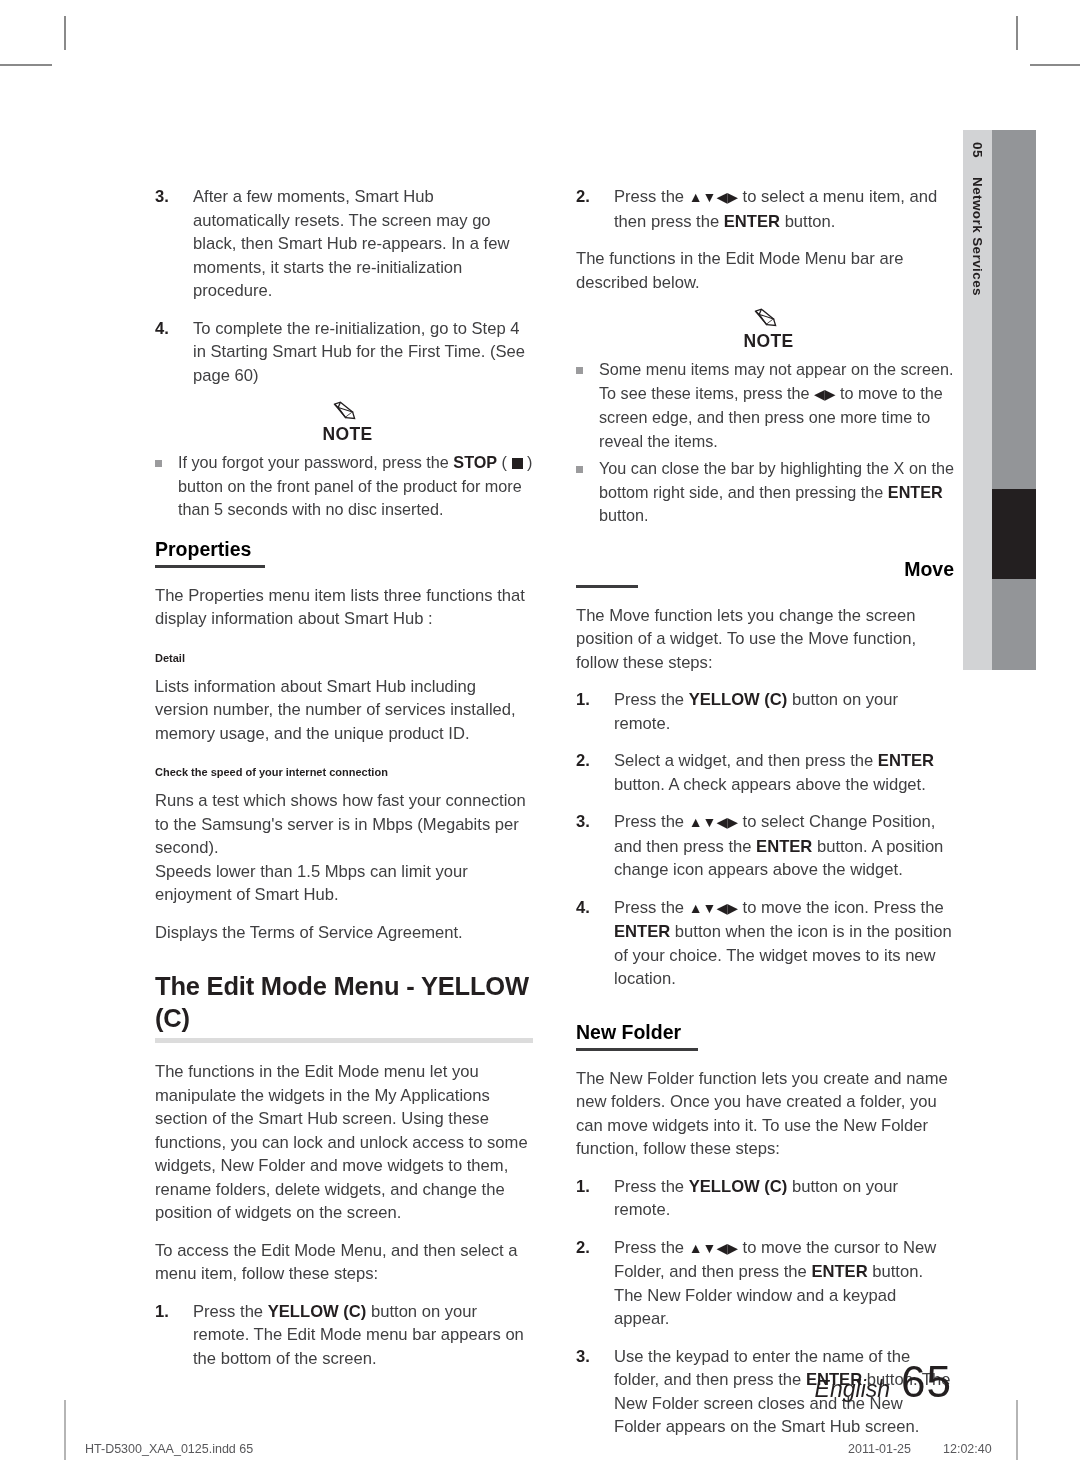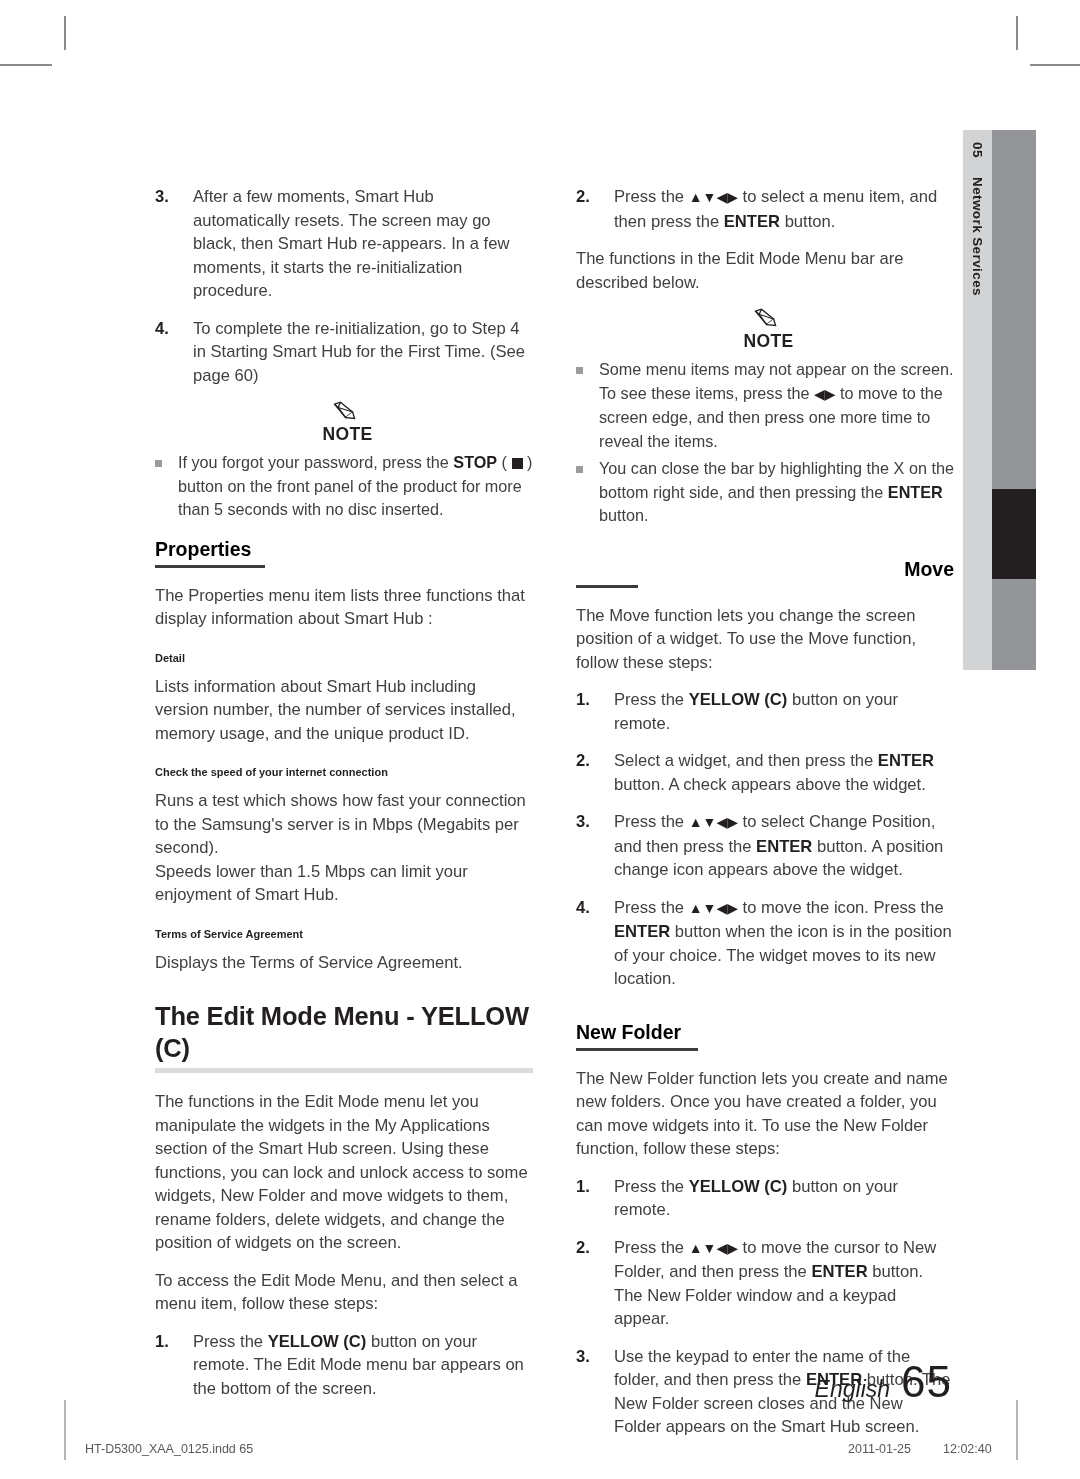--- a/index.html
+++ b/index.html
@@ -221,21 +221,20 @@
       </div>
       <p>The Properties menu item lists three functions that display information about Smart Hub :</p>
 
       <h4 class="minor">Detail</h4>
       <p>Lists information about Smart Hub including version number, the number of services installed, memory usage, and the unique product ID.</p>
 
       <h4 class="minor">Check the speed of your internet connection</h4>
       <p class="tight">Runs a test which shows how fast your connection to the Samsung's server is in Mbps (Megabits per second).</p>
       <p>Speeds lower than 1.5 Mbps can limit your enjoyment of Smart Hub.</p>
 
-      <h4 class="minor">Terms of Service Agreement</h4>
       <p>Displays the Terms of Service Agreement.</p>
 
       <h2 class="major">The Edit Mode Menu - YELLOW (C)</h2>
       <div class="rule-major"></div>
 
       <p>The functions in the Edit Mode menu let you manipulate the widgets in the My Applications section of the Smart Hub screen. Using these functions, you can lock and unlock access to some widgets, New Folder and move widgets to them, rename folders, delete widgets, and change the position of widgets on the screen.</p>
       <p>To access the Edit Mode Menu, and then select a menu item, follow these steps:</p>
 
       <div class="step">
         <span class="num">1.</span>

